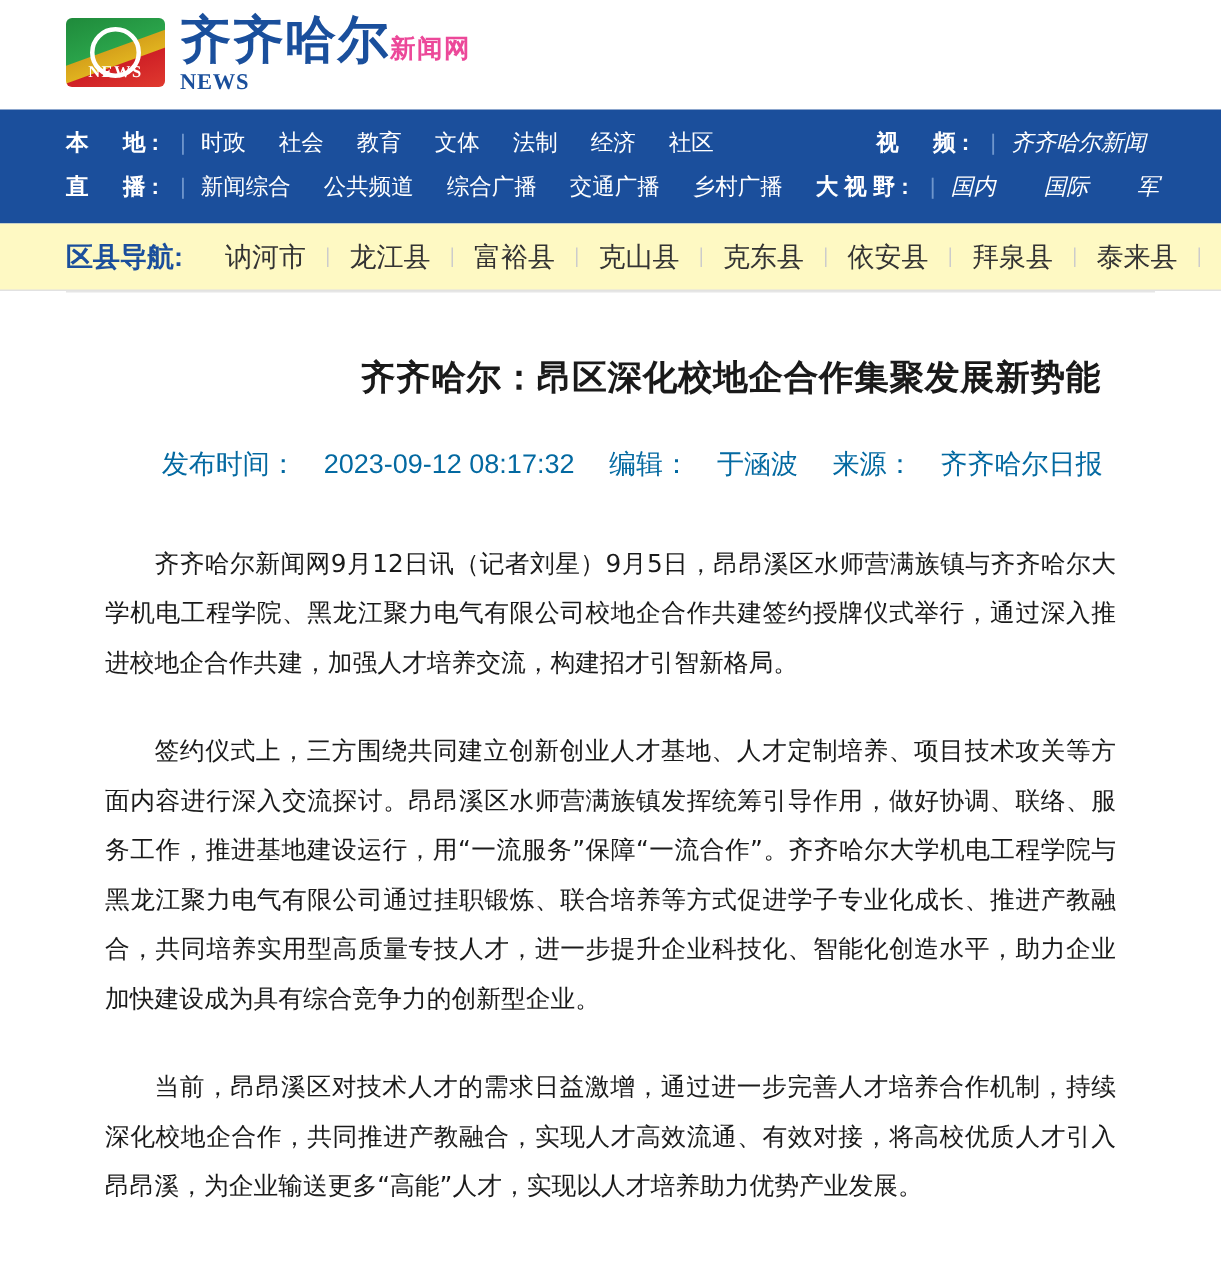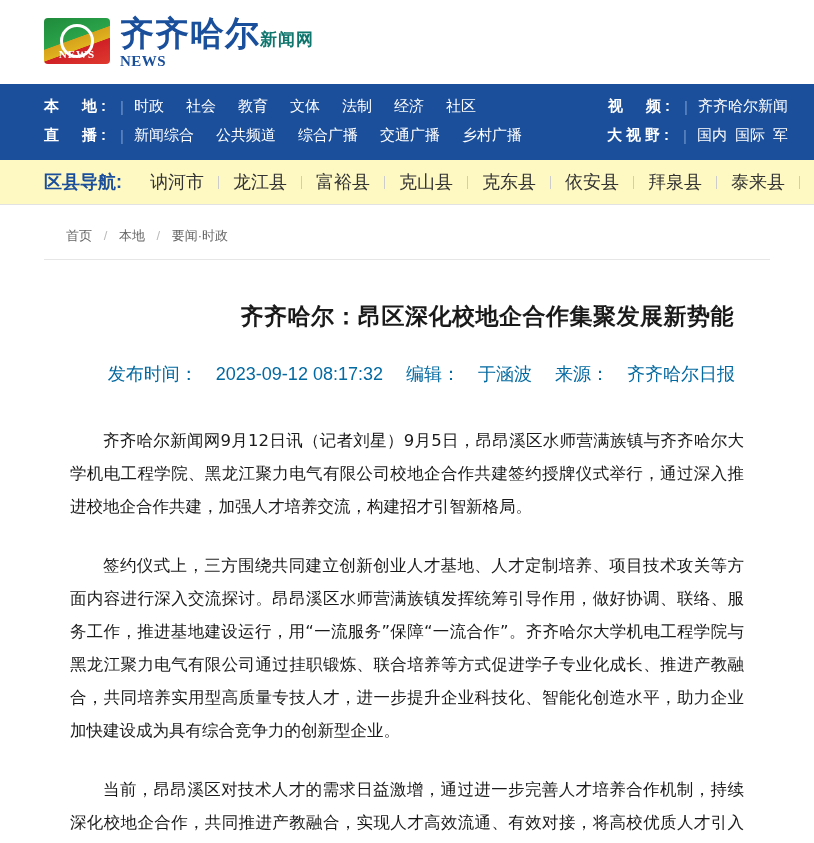--- a/index.html
+++ b/index.html
@@ -6,21 +6,21 @@
   html, body {
     margin: 0; padding: 0;
     width: 814px;
     background: #ffffff;
     font-family: "Liberation Sans", sans-serif;
   }
   body { width: 814px; height: 843px; overflow: hidden; position: relative; }
 
   
   .logo-bar {
-    height: 84px;
+    height: 73px;
     background: #ffffff;
     display: flex;
     align-items: center;
     padding-left: 44px;
   }
   .logo-wrap { display: flex; align-items: flex-start; }
   .logo-badge {
     width: 66px; height: 46px;
     background: linear-gradient(160deg,#1f8a3b 0%, #2aa34a 45%, #d6a21b 46%, #e0b21f 62%, #cf2026 63%, #e03a2f 100%);
     border-radius: 4px;
@@ -45,21 +45,21 @@
     font-family: "Liberation Serif", serif;
   }
   .logo-text { margin-left: 10px; line-height: 1; }
   .logo-cn {
     font-size: 34px;
     font-weight: bold;
     color: #1a4f9c;
     font-family: "DejaVu Sans", sans-serif;
     letter-spacing: 1px;
   }
-  .logo-cn .small-cn { font-size: 17px; color: #0f766e; }
+  .logo-cn .small-cn { font-size: 17px; color: #ec4899; }
   .logo-en-line {
     font-size: 15px; color: #1a4f9c; font-weight: bold;
     margin-top: 4px; letter-spacing: .5px;
     font-family: "Liberation Serif", serif;
   }
   .logo-url {
     font-size: 12px; color: #1a4f9c; margin-top: 5px;
     border-top: 1px solid #1a4f9c;
     padding-top: 3px;
     letter-spacing: .3px;
@@ -86,21 +86,21 @@
     margin-right: 22px;
     color: #ffffff;
     cursor: pointer;
   }
   .nav-right {
     margin-left: auto;
     display: flex;
     align-items: center;
     font-size: 15px;
   }
-  .nav-right .nav-item { margin-right: 8px; }
+  .nav-right .nav-item { margin-right: 32px; font-style: italic; }
 
   
   .district-bar {
     background: #fef9c3;
     border-bottom: 1px solid #e2e2e2;
     display: flex;
     align-items: flex-end;
     padding: 10px 0 10px 44px;
     font-size: 18px;
     color: #333333;
@@ -231,27 +231,20 @@
     <span class="district-div"></span>
     <span class="district-item">甘南县</span>
     <span class="district-div"></span>
     <span class="district-item">龙沙区</span>
 
   </span>
 </div>
 
 <div class="content">
 
-  <div class="breadcrumb">
-    <a>首页</a>
-    <span class="bc-sep">/</span>
-    <a>本地</a>
-    <span class="bc-sep">/</span>
-    <a>要闻·时政</a>
-  </div>
 
   <div class="rule"></div>
 
   <div class="article">
     <h1 class="article-title">齐齐哈尔：昂区深化校地企合作集聚发展新势能</h1>
 
     <div class="article-meta">
       <span>发布时间：</span><span>2023-09-12 08:17:32</span>
       <span>编辑：</span><span>于涵波</span>
       <span>来源：</span><span>齐齐哈尔日报</span>

